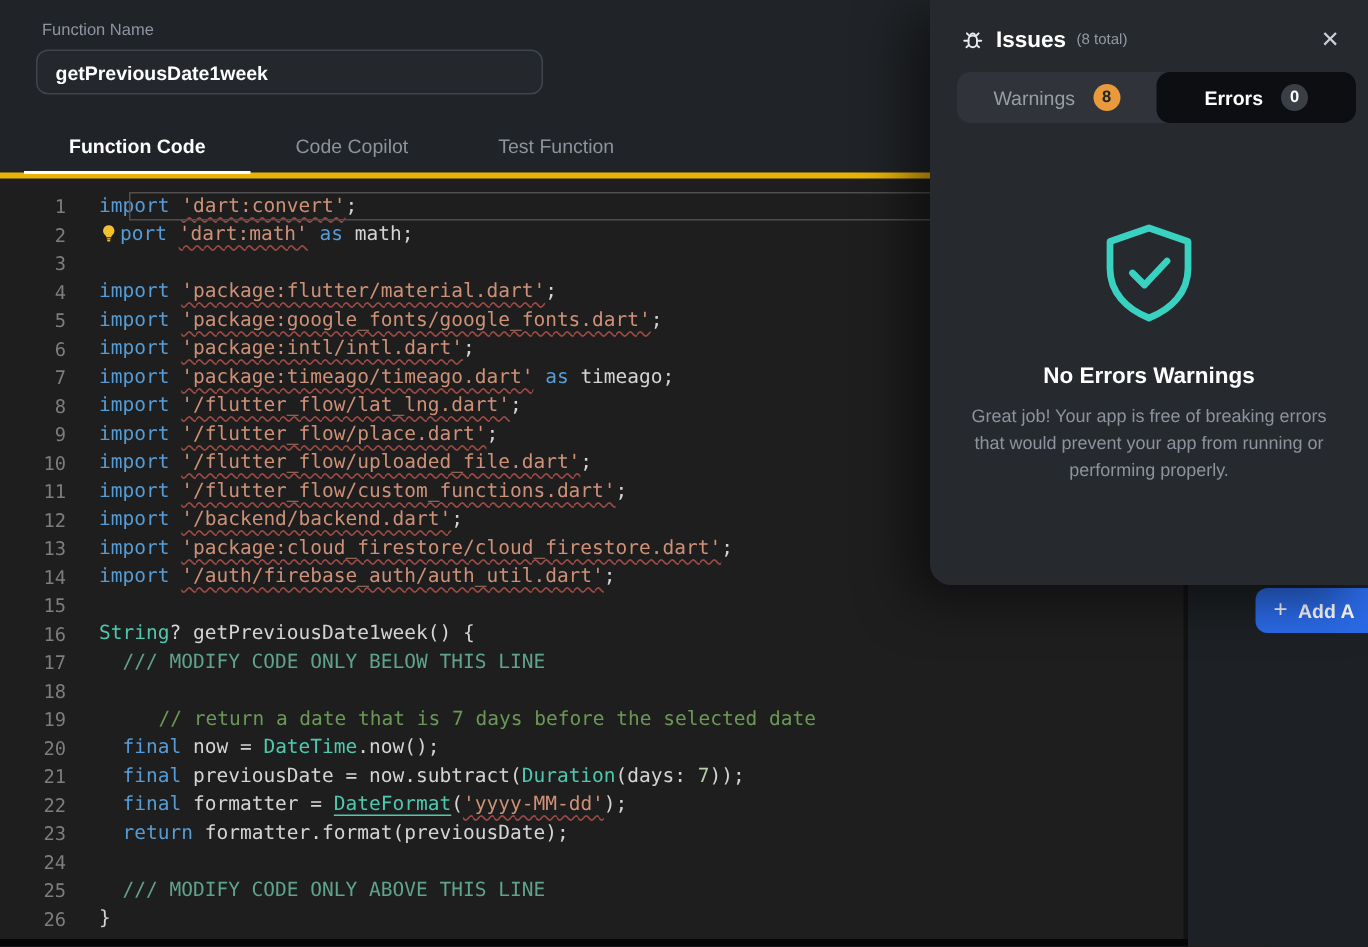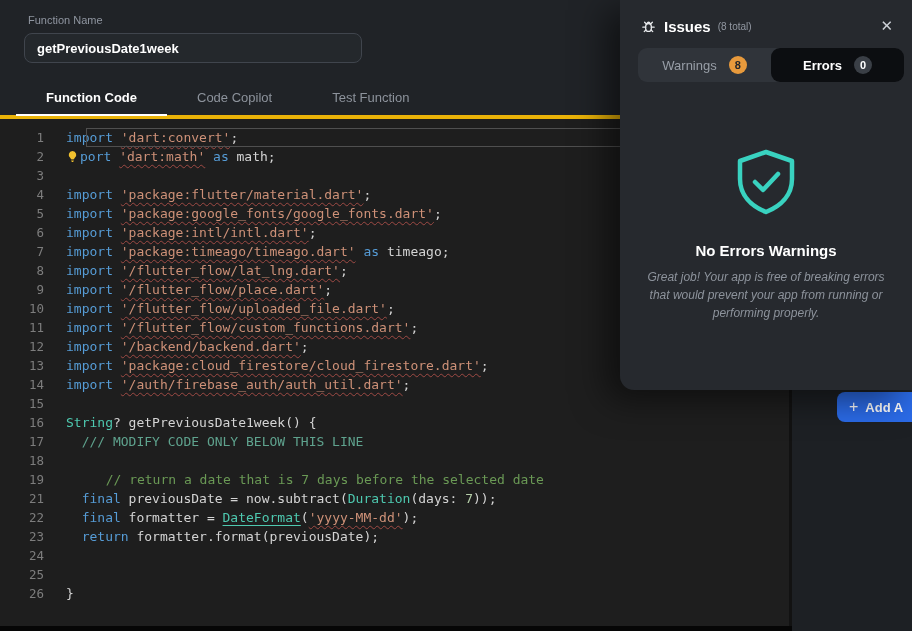--- a/index.html
+++ b/index.html
@@ -64,21 +64,21 @@
   .seg-item { flex:1; display:flex; align-items:center; justify-content:center; gap:12px;
     font-size:13px; color:#989ea7; border-radius:9px; cursor:pointer; }
   .seg-item.selected { background:var(--selected-segment-bg,#0c0e11); color:#fff; font-weight:700; }
   .badge { width:18px; height:18px; border-radius:50%; font-size:11px; font-weight:700;
     display:flex; align-items:center; justify-content:center; }
   .badge-warn { background:var(--warning-orange,#e89a3c); color:#23262b; }
   .badge-err  { background:#3a3f46; color:#fff; }
   .shield-wrap { display:flex; justify-content:center; margin-top:64px; color:var(--teal,#39d2c0); }
   .empty-title { margin-top:24px; text-align:center; font-size:15px; font-weight:700; color:#fff; }
   .empty-body  { margin:9px auto 0; width:248px; text-align:center; font-size:12px;
-    line-height:1.5; color:#8d939c;font-style:italic; }
+    line-height:1.5; color:#8d939c; }
 
   
   .add-btn { position:absolute; left:837px; top:392px; height:30px; width:120px;
     background:var(--accent-blue,#2b6be8); border-radius:8px; display:flex; align-items:center;
     gap:7px; padding:0 12px; color:#fff; font-size:13px; font-weight:700; z-index:4; cursor:pointer; }
   .plus { font-size:16px; font-weight:400; line-height:1; }
 </style>
 </head>
 <body>
 
@@ -110,25 +110,26 @@
       <div class="line"><span class="gutter">10</span><span class="content"><span class="t-kw">import</span><span class="t-txt"> </span><span class="t-strw">'/flutter_flow/uploaded_file.dart'</span><span class="t-txt">;</span></span></div>
       <div class="line"><span class="gutter">11</span><span class="content"><span class="t-kw">import</span><span class="t-txt"> </span><span class="t-strw">'/flutter_flow/custom_functions.dart'</span><span class="t-txt">;</span></span></div>
       <div class="line"><span class="gutter">12</span><span class="content"><span class="t-kw">import</span><span class="t-txt"> </span><span class="t-strw">'/backend/backend.dart'</span><span class="t-txt">;</span></span></div>
       <div class="line"><span class="gutter">13</span><span class="content"><span class="t-kw">import</span><span class="t-txt"> </span><span class="t-strw">'package:cloud_firestore/cloud_firestore.dart'</span><span class="t-txt">;</span></span></div>
       <div class="line"><span class="gutter">14</span><span class="content"><span class="t-kw">import</span><span class="t-txt"> </span><span class="t-strw">'/auth/firebase_auth/auth_util.dart'</span><span class="t-txt">;</span></span></div>
       <div class="line"><span class="gutter">15</span><span class="content"></span></div>
       <div class="line"><span class="gutter">16</span><span class="content"><span class="t-cls">String</span><span class="t-txt">? getPreviousDate1week() {</span></span></div>
       <div class="line"><span class="gutter">17</span><span class="content"><span class="t-txt">  </span><span class="t-doc">/// MODIFY CODE ONLY BELOW THIS LINE</span></span></div>
       <div class="line"><span class="gutter">18</span><span class="content"></span></div>
       <div class="line"><span class="gutter">19</span><span class="content"><span class="t-txt">  </span><span class="t-cmt">// return a date that is 7 days before the selected date</span></span></div>
+      <div class="line"><span class="gutter">20</span><span class="content"><span class="t-txt">  </span><span class="t-kw">final</span><span class="t-txt"> now = </span><span class="t-cls">DateTime</span><span class="t-txt">.now();</span></span></div>
       <div class="line"><span class="gutter">21</span><span class="content"><span class="t-txt">  </span><span class="t-kw">final</span><span class="t-txt"> previousDate = now.subtract(</span><span class="t-cls">Duration</span><span class="t-txt">(days: </span><span class="t-num">7</span><span class="t-txt">));</span></span></div>
       <div class="line"><span class="gutter">22</span><span class="content"><span class="t-txt">  </span><span class="t-kw">final</span><span class="t-txt"> formatter = </span><span class="t-clsu">DateFormat</span><span class="t-txt">(</span><span class="t-strw">'yyyy-MM-dd'</span><span class="t-txt">);</span></span></div>
       <div class="line"><span class="gutter">23</span><span class="content"><span class="t-txt">  </span><span class="t-kw">return</span><span class="t-txt"> formatter.format(previousDate);</span></span></div>
       <div class="line"><span class="gutter">24</span><span class="content"></span></div>
-      <div class="line"><span class="gutter">25</span><span class="content"><span class="t-txt">  </span></span></div>
+      <div class="line"><span class="gutter">25</span><span class="content"><span class="t-txt">  </span><span class="t-doc">/// MODIFY CODE ONLY ABOVE THIS LINE</span></span></div>
       <div class="line"><span class="gutter">26</span><span class="content"><span class="t-txt">}</span></span></div>
     </div>
   <div class="vscroll"></div>
   <div class="hscroll"></div>
 </div>
 
 <div class="panel">
   <div class="panel-header">
     <span class="bug-icon">
       <svg width="17" height="17" viewBox="0 0 24 24" fill="none" stroke="currentColor" stroke-width="1.8" stroke-linecap="round">

